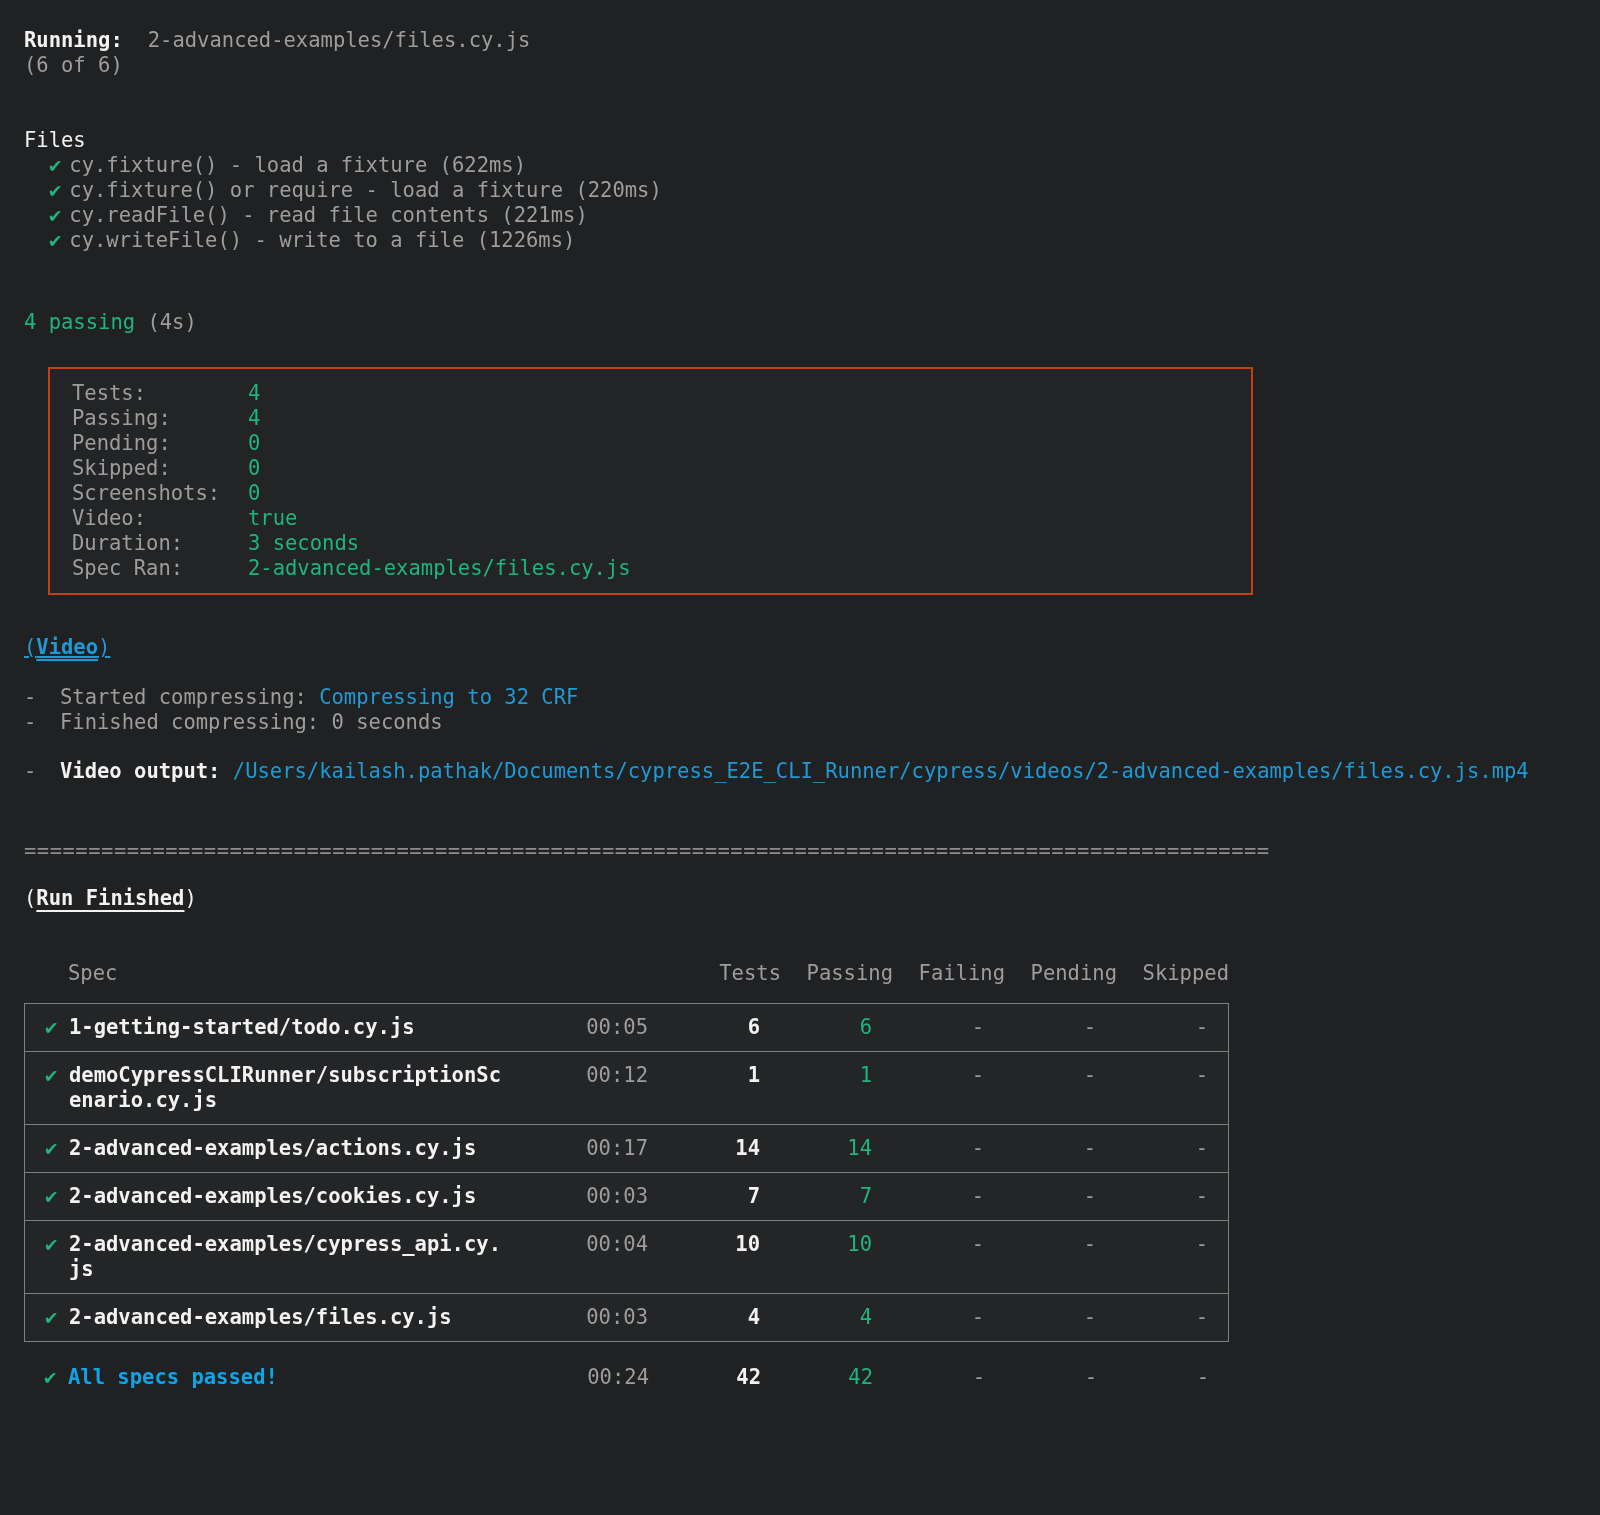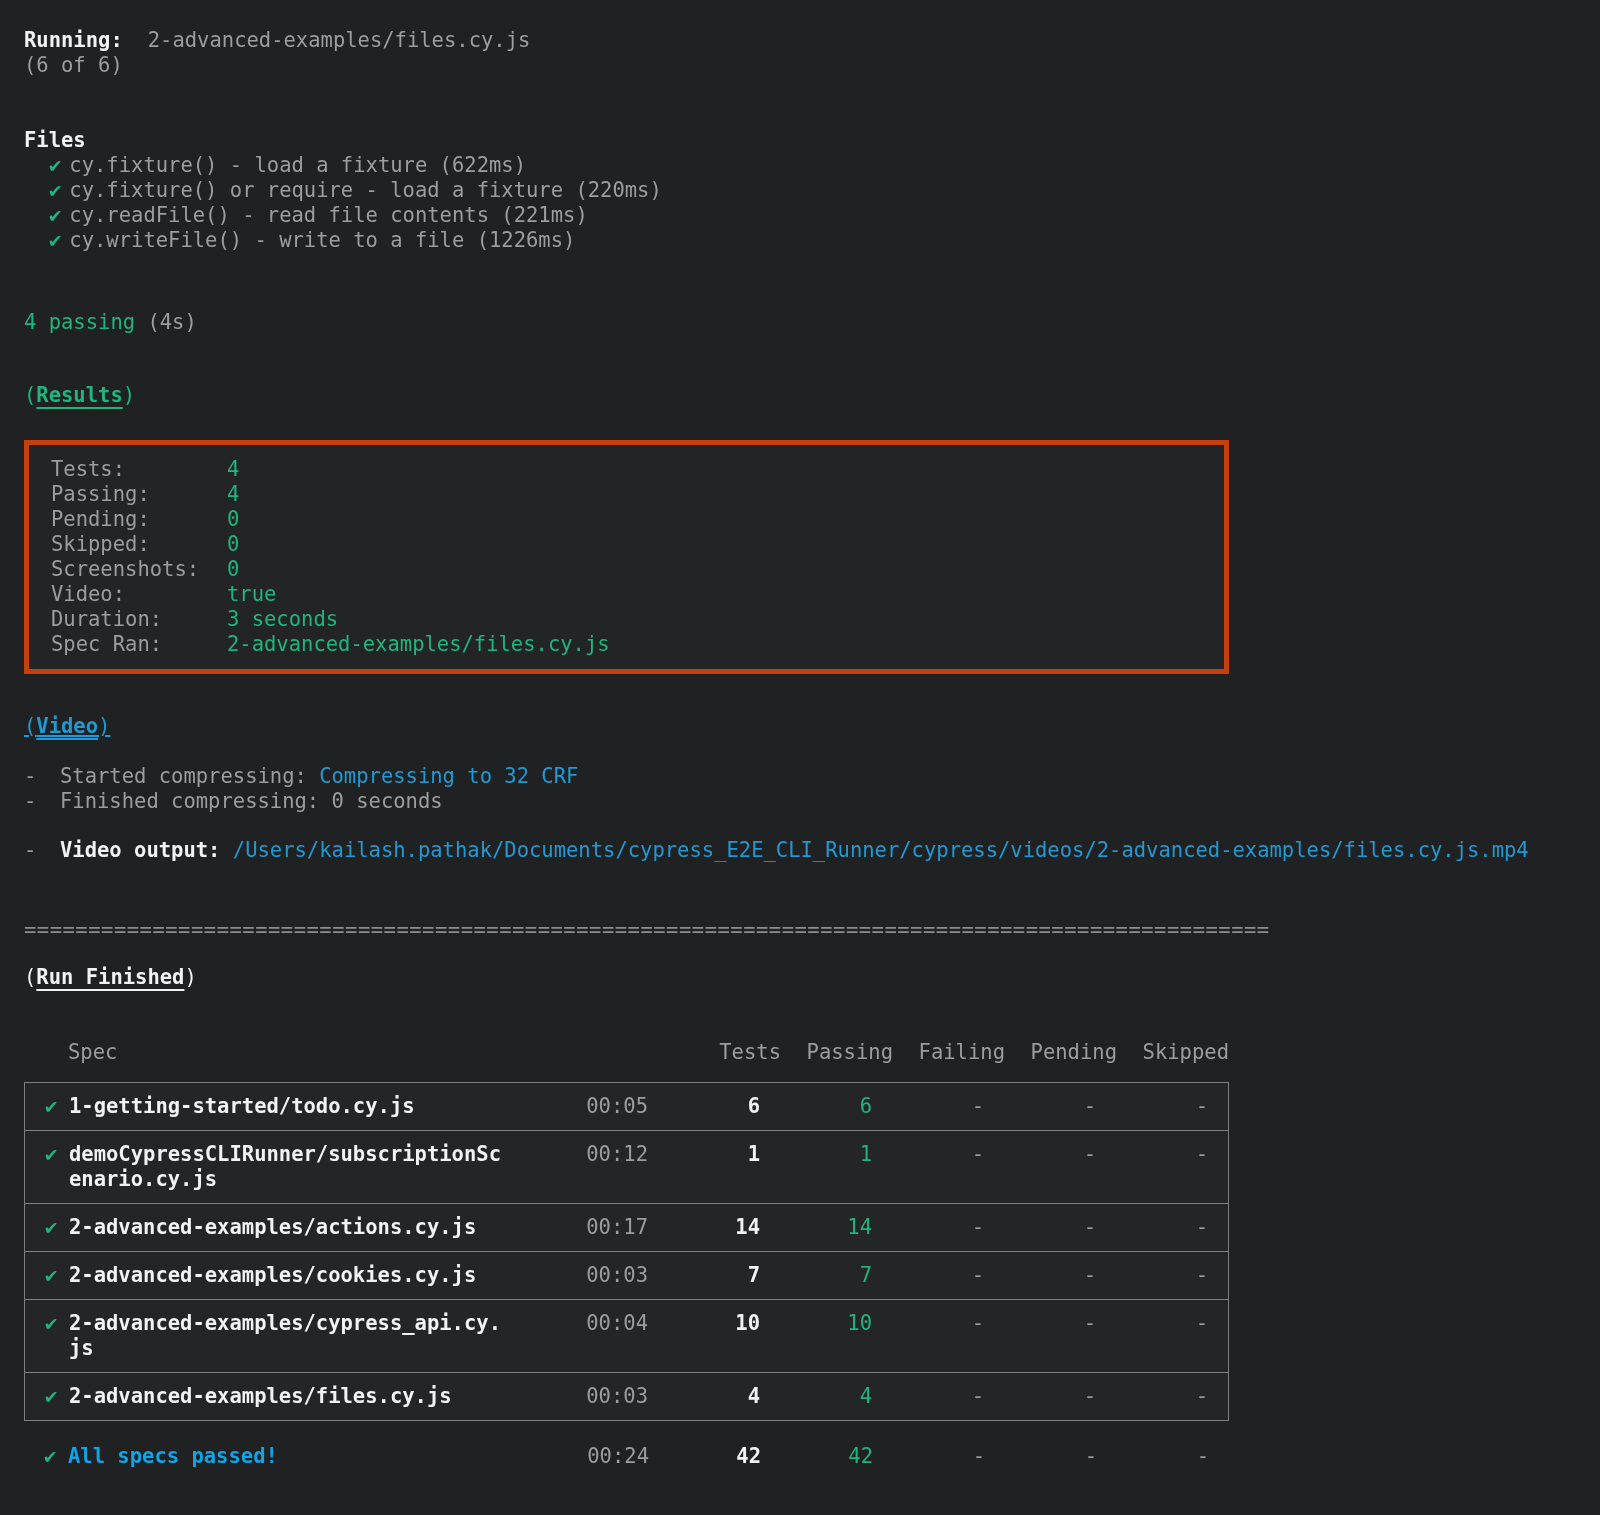--- a/index.html
+++ b/index.html
@@ -18,34 +18,35 @@
   .grey   { color:#9d9d9d; }
   .green  { color:#1fb57d; }
   .cyan   { color:#2199d4; }
   .underline { text-decoration:underline; text-underline-offset:5px; }
 
   
   .running-line { display:flex; justify-content:space-between; width:1240px; margin-bottom:50px;flex-direction:column; }
   .running-spec { margin-left:25px; }
 
   
-  .suite-title { color:#f2f2f2; font-weight:700;margin-top:12px; }
+  .suite-title { color:#f2f2f2; font-weight:400;margin-top:12px; }
   .test-line { padding-left:25px; }
   .check { color:#1fb57d; margin-right:8px; }
 
   .passing-line { margin-top:57px; }
   .section-heading { margin-top:48px; }
 
   
   .results-box {
     margin-top:32px;
     width:1205px;
-    border:5px solid #c2410c;
+    border:2px solid #c2410c;
     padding:12px 20px 12px 22px;
     background:rgba(255,255,255,0.015);
+    margin-left:24px;
   }
   .res-label { display:inline-block; width:176px; color:#9d9d9d; }
   .res-value { color:#1fb57d; }
 
   
   .video-heading { margin-top:40px;text-decoration:underline; }
   .video-lines { margin-top:25px; }
   .v-prefix { display:inline-block; width:36px; }
   .video-output { margin-top:24px; white-space:nowrap; }
 
@@ -98,23 +99,20 @@
     <span class="check">✔</span><span>cy.readFile() - read file contents</span> <span>(221ms)</span>
   </div>
   <div class="test-line">
     <span class="check">✔</span><span>cy.writeFile() - write to a file</span> <span>(1226ms)</span>
   </div>
 
   <div class="passing-line">
     <span class="green">4 passing</span> <span class="grey">(4s)</span>
   </div>
 
-  <div class="section-heading green">
-    <span>(</span><span class="bold underline">Results</span><span>)</span>
-  </div>
 
   <div class="results-box">
     <div><span class="res-label">Tests:</span><span class="res-value">4</span></div>
     <div><span class="res-label">Passing:</span><span class="res-value">4</span></div>
     <div><span class="res-label">Pending:</span><span class="res-value">0</span></div>
     <div><span class="res-label">Skipped:</span><span class="res-value">0</span></div>
     <div><span class="res-label">Screenshots:</span><span class="res-value">0</span></div>
     <div><span class="res-label">Video:</span><span class="res-value">true</span></div>
     <div><span class="res-label">Duration:</span><span class="res-value">3 seconds</span></div>
     <div><span class="res-label">Spec Ran:</span><span class="res-value">2-advanced-examples/files.cy.js</span></div>

